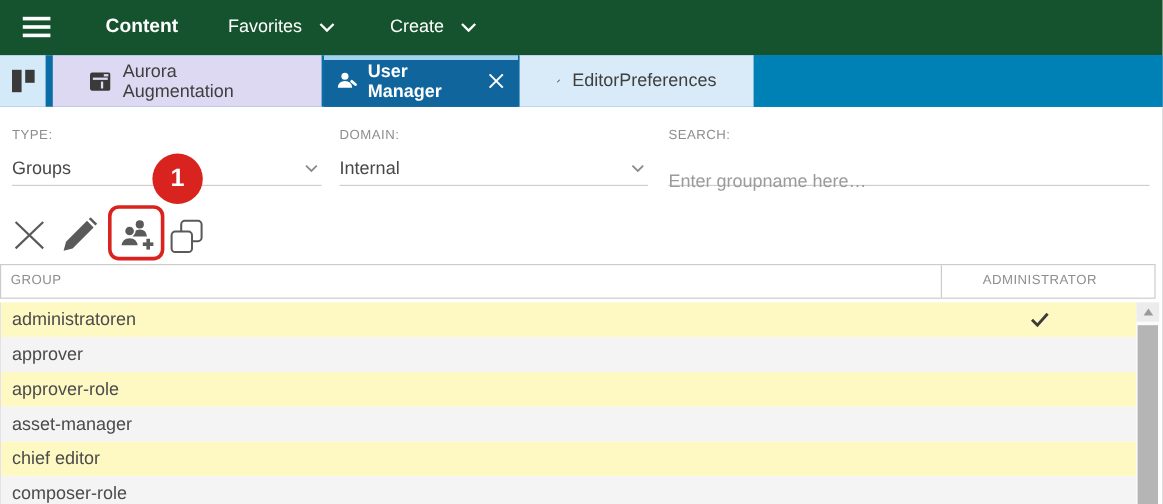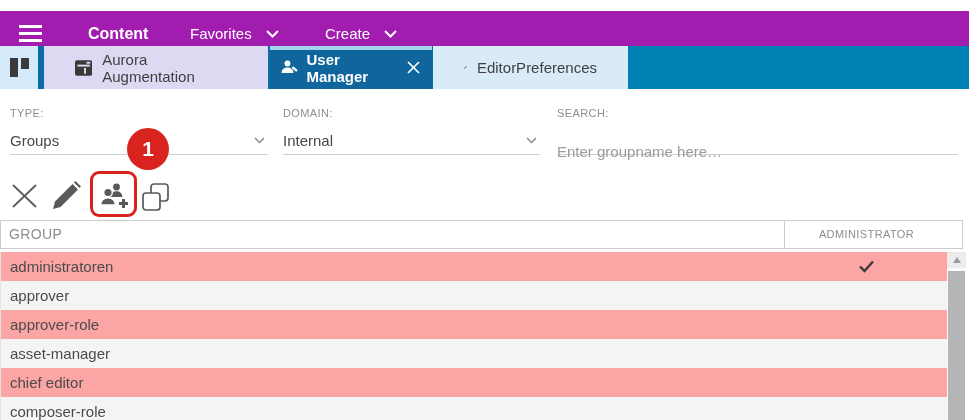--- a/index.html
+++ b/index.html
@@ -1,20 +1,20 @@
 <!DOCTYPE html>
 <html><head>
 <meta charset="utf-8">
 <style>
   * { margin:0; padding:0; box-sizing:border-box; }
   body { background:#888; font-family:"Liberation Sans", sans-serif; }
   .screen{ position:relative; width:969px; height:420px; background:#fff; overflow:hidden; }
 
   
-  .topbar{ position:absolute; top:0; left:0; width:969px; height:46px; background:#a21caf;margin-top:11px; }
+  .topbar{ position:absolute; top:0; left:0; width:969px; height:46px; background:#14532d; }
   .hamburger{ position:absolute; left:19px; top:14px; width:23px; height:17px; cursor:pointer; }
   .hamburger span{ display:block; height:3.4px; background:#fff; margin-bottom:3.4px; }
   .topbar-title{ position:absolute; left:88px; top:0; line-height:45px; color:#fff; font-size:16px; font-weight:bold; cursor:pointer; }
   .topbar-menu{ position:absolute; top:0; height:45px; display:flex; align-items:center; gap:14px; color:#fff; font-size:15px; cursor:pointer; }
   .menu-favorites{ left:190px; }
   .menu-create{ left:325px; }
   .chev{ width:13px; height:8px; display:block; }
 
   
   .tabstrip{ position:absolute; top:46px; left:0; width:969px; height:43px; background:#0b6da6; }
@@ -41,26 +41,26 @@
   .tool{ position:absolute; cursor:pointer; }
   .tool-delete{ left:11px; top:183px; }
   .tool-edit{ left:51px; top:181px; }
   .tool-addgroup{ left:99px; top:181px; }
   .tool-copy{ left:141px; top:182px; }
   .anno-rect{ position:absolute; left:90px; top:171px; width:47px; height:46px; border:3px solid #d8231f; border-radius:9px; pointer-events:none; }
   .anno-badge{ position:absolute; left:127px; top:128px; width:42px; height:42px; border-radius:50%; background:#d8231f; color:#fff; font-size:21px; font-weight:bold; display:flex; align-items:center; justify-content:center; }
 
   
   .table-header{ position:absolute; top:220px; left:0; width:963px; height:29px; background:#fff; border:1px solid #cccccc; }
-  .col-group{ position:absolute; left:8px; top:0; line-height:27px; font-size:14px; color:#8e8e8e; letter-spacing:.4px; cursor:pointer;text-align:right; }
+  .col-group{ position:absolute; left:8px; top:0; line-height:27px; font-size:11px; color:#8e8e8e; letter-spacing:.4px; cursor:pointer;text-align:right; }
   .col-sep{ position:absolute; left:783px; top:0; width:1px; height:27px; background:#cccccc; }
   .col-admin{ position:absolute; left:784px; top:0; width:163px; text-align:center; line-height:27px; font-size:11px; color:#8e8e8e; letter-spacing:.4px; cursor:pointer; }
 
   .table-body{ position:absolute; top:252px; left:0; width:947px; border-left:1px solid #e3e3e3; }
-  .row{ position:relative; height:29px; background:#fca5a5; cursor:pointer; }
+  .row{ position:relative; height:29px; background:#fef9c3; cursor:pointer; }
   .row.alt{ background:#f4f4f4; }
   .row-group{ position:absolute; left:9px; top:0; line-height:29px; font-size:15px; color:#4b4b4b; }
   .row-admin{ position:absolute; left:784px; top:0; width:163px; height:29px; display:flex; align-items:center; justify-content:center; }
 
   
   .scrollbar{ position:absolute; left:947px; top:252px; width:19px; height:168px; background:#fbfbfb; }
   .scroll-up{ position:absolute; top:0; left:0; width:19px; height:16px; background:#ececec; display:flex; align-items:center; justify-content:center; cursor:pointer; }
   .scroll-up i{ width:0; height:0; border-left:4px solid transparent; border-right:4px solid transparent; border-bottom:6px solid #9a9a9a; }
   .scroll-thumb{ position:absolute; top:19px; left:1px; width:17px; height:149px; background:#b5b5b5; cursor:pointer; }
 </style>

